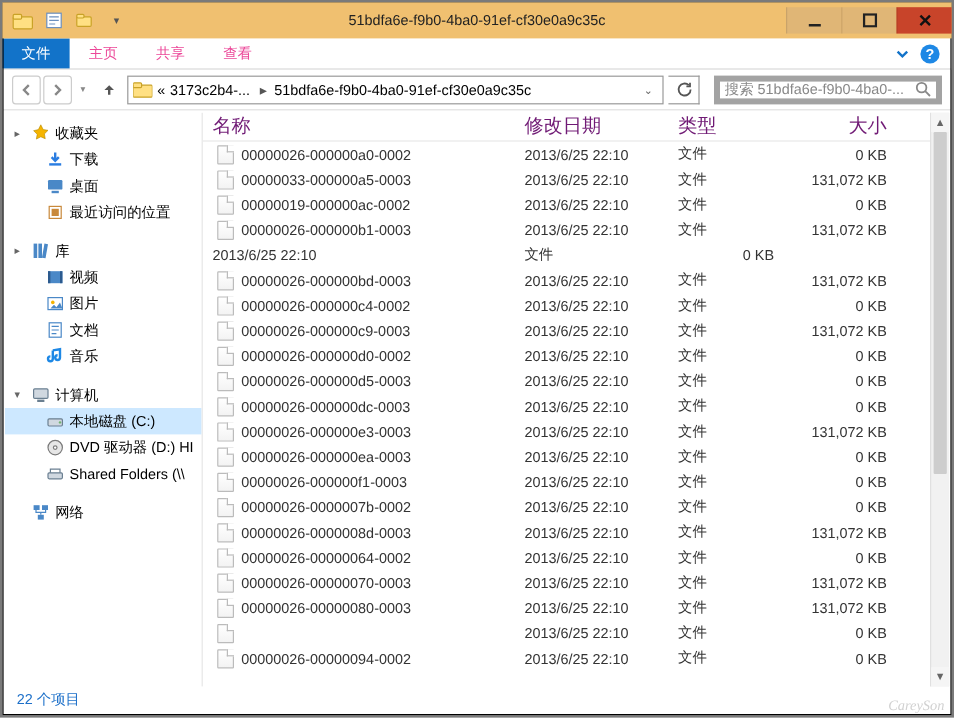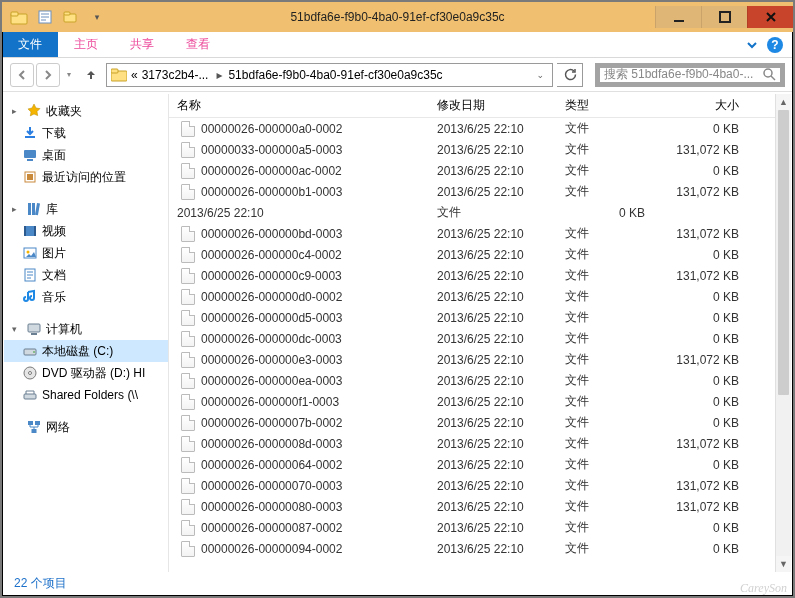--- a/index.html
+++ b/index.html
@@ -39,28 +39,28 @@
   .address .sep { padding: 0 2px 0 4px; color:#555; }
   .refresh { width:26px; height:24px; border:1px solid #9a9a9a; border-left:none; display:flex; align-items:center; justify-content:center; color:#555; }
   .search { width: 190px; height:24px; border:5px solid #a3a3a3; display:flex; align-items:center; padding:0 4px; margin-left:8px; color:#888; justify-content: space-between; }
   .search .mag { margin-left:4px; }
 
   
   .content { position:absolute; top: 92px; bottom: 24px; left:2px; right:2px; display:flex; }
   .sidebar { width: 165px; border-right: 1px solid #e6e6e6; overflow:hidden; padding: 6px 0; font-size:12px; }
   .tree-group { margin-bottom: 10px; }
   .tree-row { display:flex; align-items:center; height:22px; padding-left: 8px; gap:4px; white-space:nowrap; overflow:hidden; }
-  .tree-row.lvl1 { padding-left: 4px; }
+  .tree-row.lvl1 { padding-left: 20px; }
   .tree-row.sel { background:#cde8ff; }
   .tree-row .exp { width:10px; font-size:9px; color:#666; }
   .tree-row .icon { width:16px; height:16px; display:flex; align-items:center; justify-content:center; }
   .tree-row .label { overflow:hidden; text-overflow:ellipsis; }
 
   .filepane { flex:1; display:flex; flex-direction:column; min-width:0; }
-  .filepane .header { display:grid; grid-template-columns: 260px 128px 100px 94px; height:24px; border-bottom:1px solid #e8e8e8; font-size:12px; color:#000000; align-items:center; }
+  .filepane .header { display:grid; grid-template-columns: 260px 128px 100px 94px; height:24px; border-bottom:1px solid #e8e8e8; font-size:16px; color:#701a75; align-items:center; }
   .filepane .header .col { padding-left: 8px; }
   .filepane .header .col.size { text-align:right; padding-right:12px; }
   .filepane .rows { flex:1; overflow:hidden; font-size:12px; color:#333; }
   .filepane .row { display:grid; grid-template-columns: 260px 128px 100px 94px; height:21px; align-items:center; }
   .filepane .row .name { display:flex; align-items:center; gap:6px; padding-left:12px; }
   .filepane .row .date { padding-left:8px; }
   .filepane .row .type { padding-left:8px; }
   .filepane .row .size { text-align:right; padding-right:12px; }
   .file-icon-small { width:14px; height:16px; border:1px solid #bbb; border-radius:1px; background:linear-gradient(#fff,#f3f3f3); position:relative; }
   .file-icon-small::after { content:""; position:absolute; top:-1px; right:-1px; width:5px; height:5px; background:#fff; border-left:1px solid #bbb; border-bottom:1px solid #bbb; }
@@ -370,21 +370,21 @@
               <span class="file-icon-small"></span>
               <span>00000033-000000a5-0003</span>
             </div>
             <div class="date">2013/6/25 22:10</div>
             <div class="type">文件</div>
             <div class="size">131,072 KB</div>
           </div>
           <div class="row">
             <div class="name">
               <span class="file-icon-small"></span>
-              <span>00000026-000000ac-0002</span>
+              <span>00000019-000000ac-0002</span>
             </div>
             <div class="date">2013/6/25 22:10</div>
             <div class="type">文件</div>
             <div class="size">0 KB</div>
           </div>
           <div class="row">
             <div class="name">
               <span class="file-icon-small"></span>
               <span>00000026-000000b1-0003</span>
             </div>
@@ -519,21 +519,20 @@
               <span class="file-icon-small"></span>
               <span>00000026-00000080-0003</span>
             </div>
             <div class="date">2013/6/25 22:10</div>
             <div class="type">文件</div>
             <div class="size">131,072 KB</div>
           </div>
           <div class="row">
             <div class="name">
               <span class="file-icon-small"></span>
-              <span>00000026-00000087-0002</span>
             </div>
             <div class="date">2013/6/25 22:10</div>
             <div class="type">文件</div>
             <div class="size">0 KB</div>
           </div>
           <div class="row">
             <div class="name">
               <span class="file-icon-small"></span>
               <span>00000026-00000094-0002</span>
             </div>

